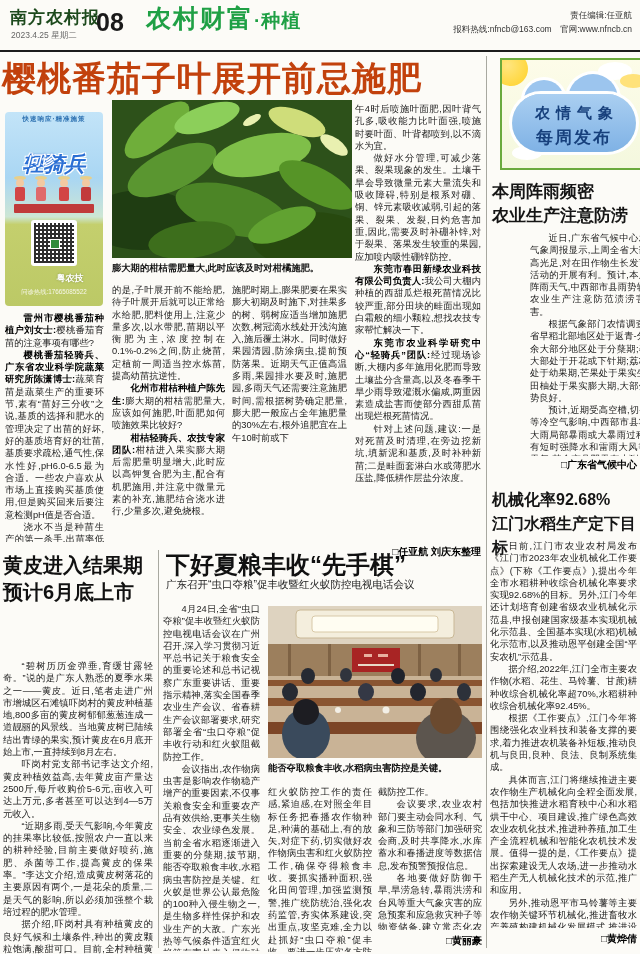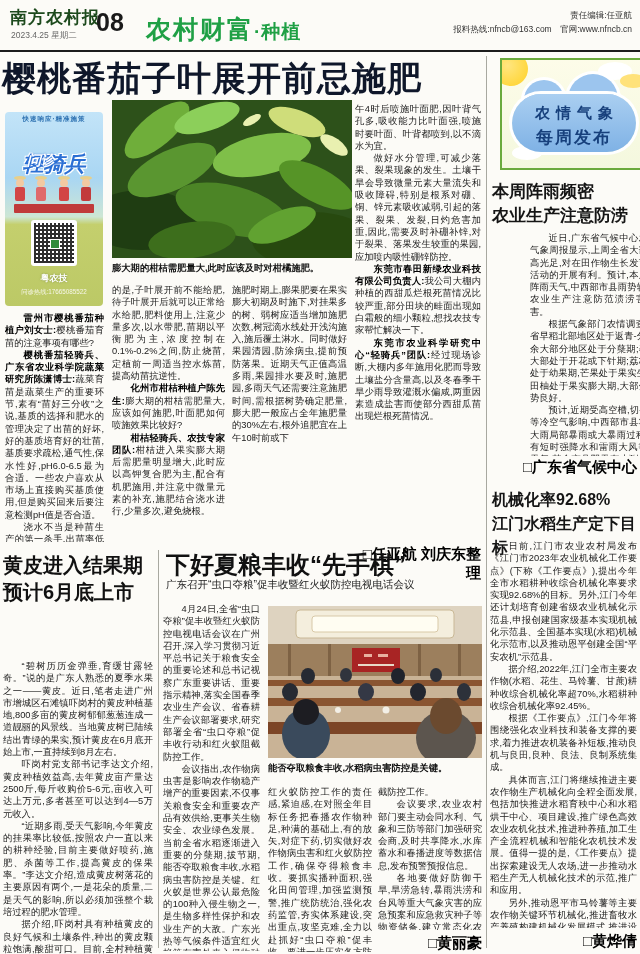--- a/index.html
+++ b/index.html
@@ -5,34 +5,34 @@
   html,body{margin:0;padding:0;background:#e8e8e4;}
   .page{position:relative;width:640px;height:954px;margin:0 auto;background:#fcfbf7;
         font-family:"Liberation Sans","DejaVu Sans",sans-serif;color:#222;overflow:hidden;}
   .abs{position:absolute;}
   
   .hdr-rule{left:0;top:50px;width:640px;height:2px;background:#1c1c1c;}
   .masthead{left:10px;top:6px;font-family:"DejaVu Serif","Liberation Serif",serif;
             font-size:17px;font-weight:bold;color:#1d4a1d;letter-spacing:1px;text-align:right;}
   .hdr-date{left:11px;top:30px;font-size:8.5px;color:#666;}
   .pagenum{left:96px;top:8px;font-size:25px;font-weight:bold;color:#1a1a1a;}
-  .section{left:146px;top:2px;font-size:25px;font-weight:900;color:#1fa045;letter-spacing:2px;margin-top:11px;}
+  .section{left:146px;top:2px;font-size:25px;font-weight:900;color:#1fa045;letter-spacing:2px;}
   .section .sub{font-size:19px;letter-spacing:1px;}
   .hdr-right{right:8px;top:8px;text-align:right;font-size:8.5px;color:#333;line-height:14px;}
   
-  .main-hl{left:2px;top:56px;width:482px;font-size:34px;font-weight:900;color:#0f172a;
+  .main-hl{left:2px;top:56px;width:482px;font-size:34px;font-weight:900;color:#c2410c;
            letter-spacing:1px;white-space:nowrap;}
   .hl2{font-weight:900;color:#111;}
   
   .col{font-size:9.3px;line-height:12.3px;text-align:justify;overflow:hidden;color:#212121;}
   .col p{margin:0;text-indent:2em;}
   .col p.cont{text-indent:0;}
   .col b{font-weight:bold;color:#000;}
   .caption{font-size:9.3px;font-weight:bold;color:#111;line-height:12px;}
-  .byline{font-size:15px;font-weight:bold;color:#000;text-align:right;}
+  .byline{font-size:10px;font-weight:bold;color:#000;text-align:right;}
   
   .ad{left:5px;top:112px;width:98px;height:194px;border-radius:4px;overflow:hidden;
       background:linear-gradient(180deg,#c3e4f8 0%,#a9d6f3 34%,#cde6d4 54%,#c4cf6d 58%,#bcc966 100%);}
   .ad-tag{position:absolute;left:0;top:3px;width:100%;text-align:center;font-size:6.5px;
           color:#2a6fb0;letter-spacing:1px;font-weight:bold;}
   .ad-title{position:absolute;left:0;top:14px;width:100%;text-align:center;font-size:21px;
             font-weight:900;font-style:italic;color:#2b6fd4;
             text-shadow:1px 1px 0 #fff,-1px -1px 0 #fff,1px -1px 0 #fff,-1px 1px 0 #fff;margin-top:24px;}
   .ad-sub{position:absolute;left:22px;top:40px;width:100%;font-size:14px;font-weight:900;
           font-style:italic;color:#fff;text-shadow:0 0 2px #2b6fd4,1px 1px 1px #2b6fd4;}
@@ -41,21 +41,21 @@
   .fig .head{position:absolute;left:3px;top:3px;width:8px;height:8px;border-radius:50%;background:#f2c9a2;}
   .fig .hat{position:absolute;left:1px;top:0;width:12px;height:4px;border-radius:50%;background:#e8cf8a;}
   .fig .bodyy{position:absolute;left:2px;top:11px;width:10px;height:14px;border-radius:2px;background:#d24545;}
   .ad-table{position:absolute;left:9px;top:92px;width:80px;height:9px;background:#c03a3a;border-radius:1px;}
   .qr{position:absolute;left:26px;top:108px;width:46px;height:46px;background:#fff;border-radius:3px;padding:3px;box-sizing:border-box;}
   .qr-inner{width:100%;height:100%;
     background-image:repeating-linear-gradient(0deg,#2e2e2e 0 2px,transparent 2px 4px),
                      repeating-linear-gradient(90deg,#2e2e2e 0 2px,transparent 2px 4px);}
   .qr-dot{position:absolute;left:19px;top:19px;width:8px;height:8px;background:#2f8a3a;border:1px solid #fff;}
   .ad-qrlabel{position:absolute;left:0;top:160px;width:100%;text-align:center;font-size:9px;
-              font-weight:bold;color:#fff;text-shadow:0 0 2px #7a8a3a;}
+              font-weight:bold;color:#fff;text-shadow:0 0 2px #7a8a3a;padding-left:16px;}
   .ad-hot{position:absolute;left:0;top:176px;width:100%;text-align:center;font-size:6.3px;color:#f6f6e8;}
   
   .photo{overflow:hidden;background:#333;}
   
   .wbox{left:500px;top:58px;width:144px;height:108px;border:2px solid #6aaa3c;border-radius:0;
         background:linear-gradient(180deg,#fdfce9 0%,#f4f8de 100%);overflow:hidden;}
   .sun{position:absolute;left:-8px;top:-8px;width:34px;height:34px;border-radius:50%;
        background:radial-gradient(circle at 40% 40%,#ffe680,#ffd124);}
   .wc{position:absolute;border-radius:50%;background:#fff;}
   .yc{position:absolute;border-radius:50%;background:#ffe27a;}
@@ -158,20 +158,21 @@
       <p><b>柑桔轻骑兵、农技专家团队:</b>柑桔进入果实膨大期后需肥量明显增大,此时应以高钾复合肥为主,配合有机肥施用,并注意中微量元素的补充,施肥结合浇水进行,少量多次,避免烧根。</p>
     </div>
   <div class="abs col" style="left:232px;top:284px;width:115px;height:258px;">
       <p class="cont">施肥时期上,膨果肥要在果实膨大初期及时施下,对挂果多的树、弱树应适当增加施肥次数,树冠滴水线处开浅沟施入,施后覆土淋水。同时做好果园清园,防涂病虫,提前预防落果。近期天气正值高温多雨,果园排水要及时,施肥园,多雨天气还需要注意施肥时间,需根据树势确定肥量,膨大肥一般应占全年施肥量的30%左右,根外追肥宜在上午10时前或下</p>
     </div>
   <div class="abs col" style="left:355px;top:103px;width:126px;height:438px;">
       <p class="cont">午4时后喷施叶面肥,因叶背气孔多,吸收能力比叶面强,喷施时要叶面、叶背都喷到,以不滴水为宜。</p>
       <p>做好水分管理,可减少落果、裂果现象的发生。土壤干旱会导致微量元素大量流失和吸收障碍,特别是根系对硼、铜、锌元素吸收减弱,引起的落果、裂果、发裂,日灼危害加重,因此,需要及时补硼补锌,对于裂果、落果发生较重的果园,应加喷内吸性硼锌防控。</p>
       <p><b>东莞市春田新绿农业科技有限公司负责人:</b>我公司大棚内种植的西甜瓜烂根死苗情况比较严重,部分田块的畦面出现如白霜般的细小颗粒,想找农技专家帮忙解决一下。</p>
       <p><b>东莞市农业科学研究中心“轻骑兵”团队:</b>经过现场诊断,大棚内多年施用化肥而导致土壤盐分含量高,以及冬春季干旱少雨导致灌溉水偏咸,两重因素造成盐害而使部分西甜瓜苗出现烂根死苗情况。</p>
+      <p>针对上述问题,建议:一是对死苗及时清理,在旁边挖新坑,填新泥和基质,及时补种新苗;二是畦面套淋白水或薄肥水压盐,降低耕作层盐分浓度。</p>
     </div>
   <div class="abs byline" style="left:355px;top:545px;width:126px;">□任亚航 刘庆东整理</div>
 
   <div class="abs hl2" style="left:3px;top:552px;width:152px;font-size:20px;line-height:27px;">
     <div>黄皮进入结果期</div>
     <div>预计6月底上市</div>
   </div>
   <div class="abs col" style="left:3px;top:612px;width:150px;height:316px;margin-top:48px;">
       <p>“碧树历历金弹垂,育缓甘露轻奇。”说的是广东人熟悉的夏季水果之一——黄皮。近日,笔者走进广州市增城区石滩镇吓岗村的黄皮种植基地,800多亩的黄皮树郁郁葱葱连成一道靓丽的风景线。当地黄皮树已陆续结出青绿的果实,预计黄皮在6月底开始上市,一直持续到8月左右。</p>
       <p>吓岗村党支部书记李达文介绍,黄皮种植效益高,去年黄皮亩产量达2500斤,每斤收购价5-6元,亩收入可达上万元,多者甚至可以达到4—5万元收入。</p>

